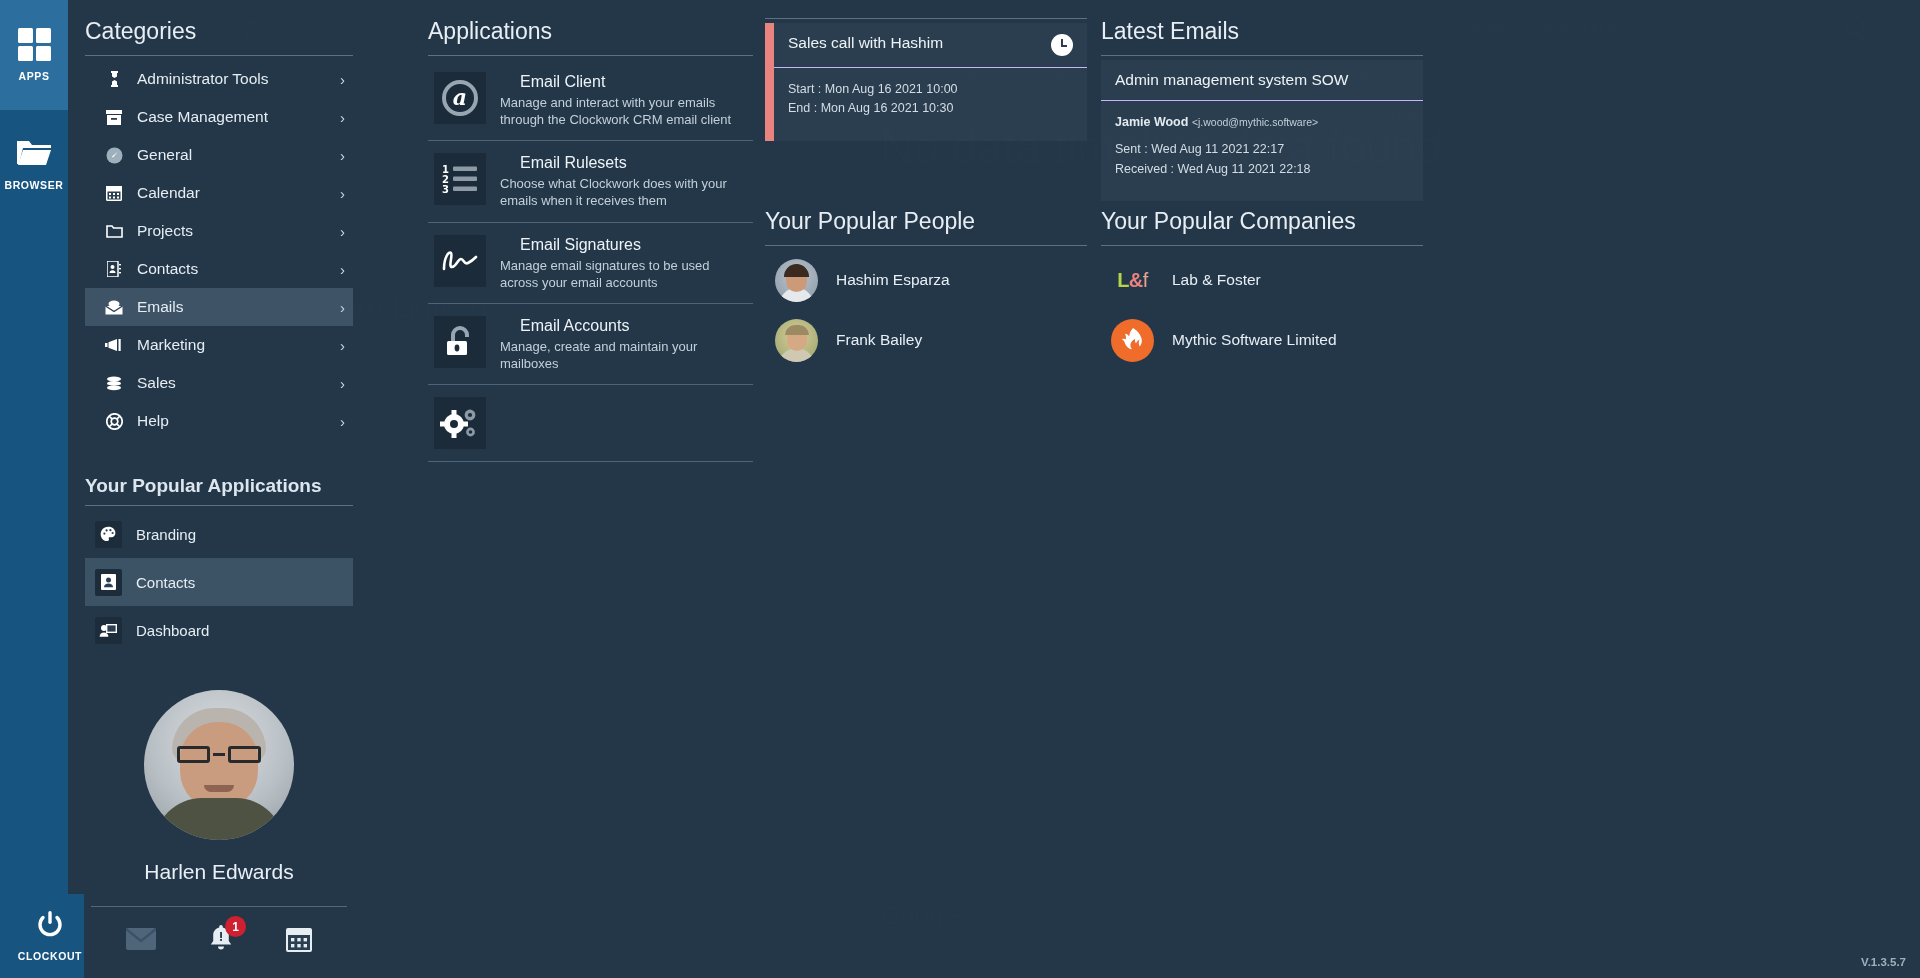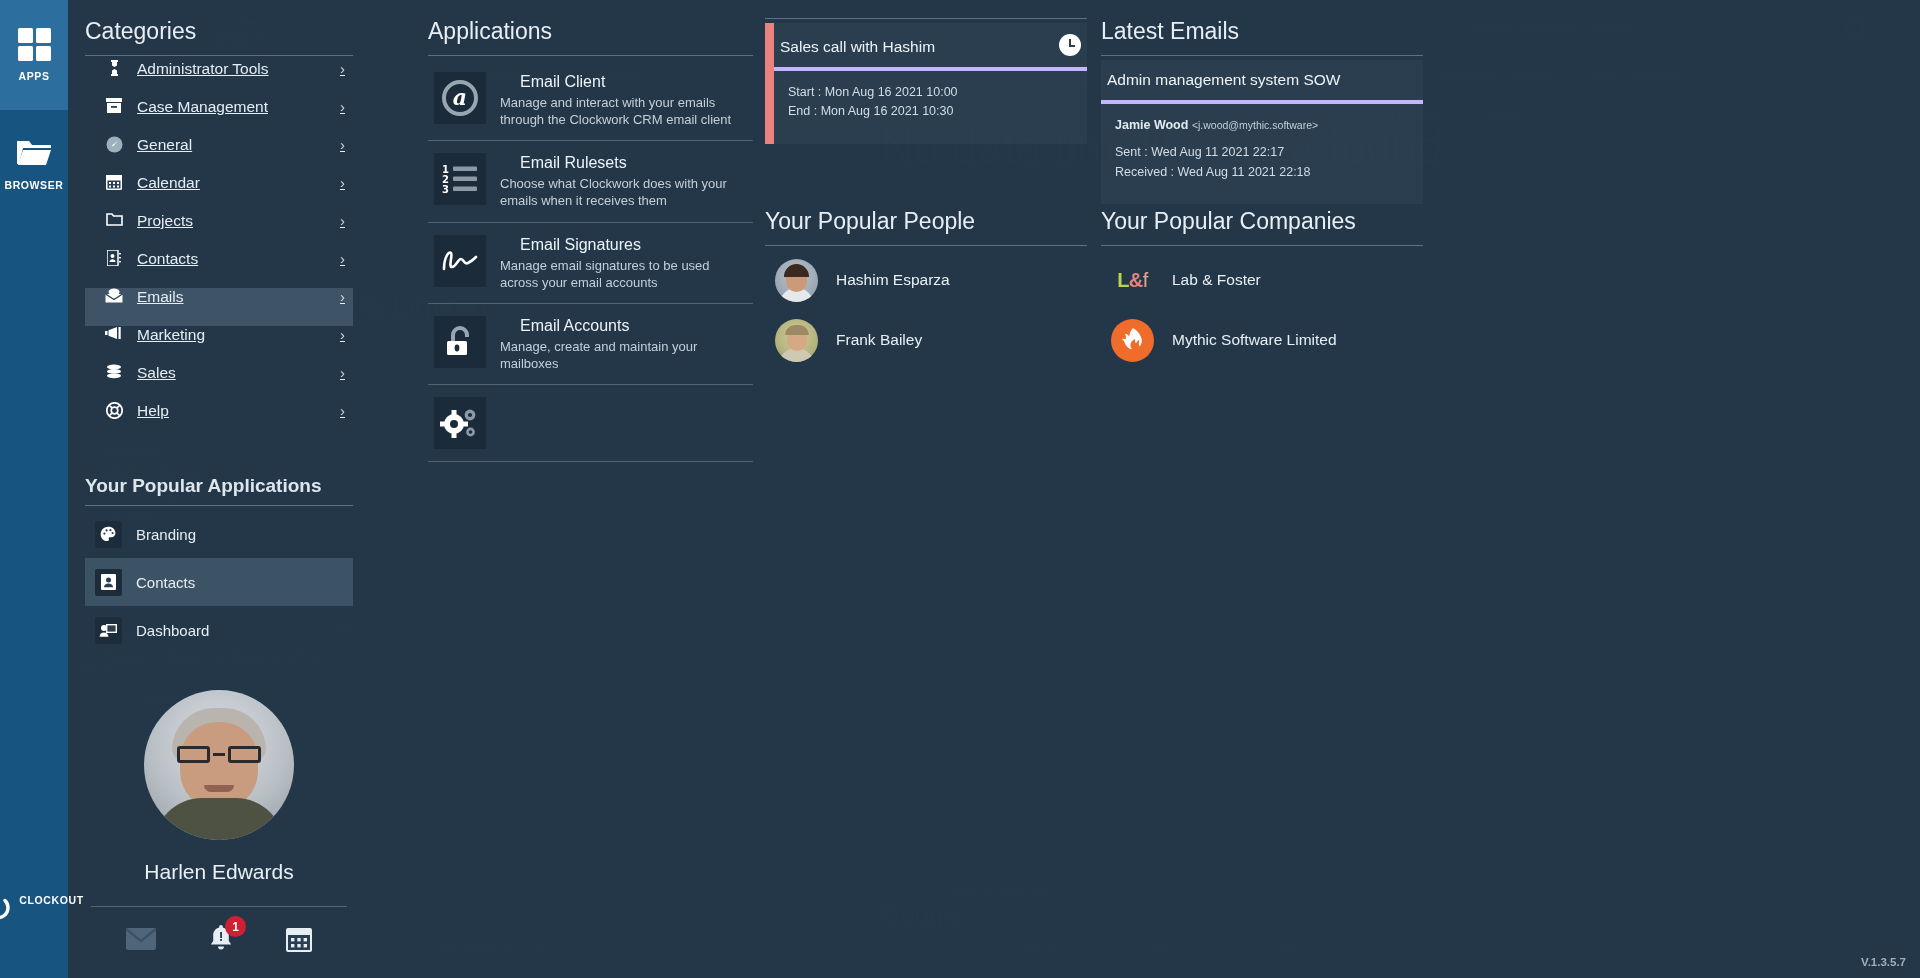--- a/index.html
+++ b/index.html
@@ -38,38 +38,38 @@
   .bg-maptext { position:absolute; font-size:15px; color:#2c4358; }
   .bg-bigcircle { position:absolute; left:560px; top:60px; width:470px; height:470px;
     border-radius:50%; background:#26394d; }
 
   
   .rail { position:absolute; left:0; top:0; width:68px; height:978px; background:#175480; z-index:40; }
   .rail-item { width:68px; height:110px; display:flex; flex-direction:column;
     align-items:center; justify-content:center; gap:9px; color:#fff; cursor:pointer; }
   .rail-item.active { background:#2c6e9e; }
   .rail-label { font-size:10.5px; letter-spacing:.6px; font-weight:bold; }
-  .rail-bottom { position:absolute; bottom:0; left:0; width:68px; height:84px;
-    background:#175480; display:flex; flex-direction:row; 
+  .rail-bottom { position:absolute; bottom:0; left:16px; width:68px; height:84px;
+    background:#175480; display:flex; flex-direction:column; align-items:center;
     justify-content:center; gap:7px; color:#fff; cursor:pointer; }
   .grid-ico { display:grid; grid-template-columns:15px 15px; grid-template-rows:15px 15px; gap:3px; }
   .grid-ico i { background:#fff; border-radius:1.5px; display:block; }
 
   
   .overlay { position:absolute; left:68px; top:0; right:0; bottom:0;
     background:rgba(36,55,73,0.955); z-index:30; }
 
   .col-title { font-size:23px; font-weight:300; color:#e8eef3; padding:0 0 10px 0; }
   .col-rule { height:1px; background:#5b7286; margin-bottom:4px; }
 
   
   .cat-col { position:absolute; left:17px; top:18px; width:268px; }
   .cat-list { margin-top:4px; }
-  .cat-row { display:flex; align-items:flex-start; height:38px; padding:0 8px 0 14px;
-    color:#e6edf3; cursor:pointer;text-decoration:underline; }
+  .cat-row { display:flex; align-items:center; height:38px; padding:0 8px 0 14px;
+    color:#e6edf3; cursor:pointer; }
   .cat-row.sel { background:#3e5366; }
   .cat-ico { width:30px; display:flex; align-items:center; justify-content:center;
     font-size:15px; color:#fff; }
   .cat-name { flex:1; font-size:15.5px; font-weight:300; margin-left:8px; }
   .chev { font-size:15px; color:#cdd8e1; }
 
   .pop-apps { position:absolute; left:17px; top:475px; width:268px; }
   .pop-apps-title { font-size:19px; color:#dde6ed; font-weight:bold; padding-bottom:8px; }
   .pop-row { display:flex; align-items:center; height:48px; padding-left:10px; gap:14px;
     color:#e6edf3; cursor:pointer; }
@@ -117,22 +117,22 @@
 
   
   .cal-col   { position:absolute; left:697px;  top:18px;  width:322px; }
   .mail-col  { position:absolute; left:1033px; top:18px;  width:322px; }
   .ppl-col   { position:absolute; left:697px;  top:208px; width:322px; }
   .comp-col  { position:absolute; left:1033px; top:208px; width:322px; }
 
   .card { background:rgba(255,255,255,0.035); display:flex; }
   .card-accent { width:9px; background:#e8837f; flex:0 0 9px; }
   .card-body { flex:1; padding:0; }
-  .card-head { display:flex; align-items:flex-end; justify-content:space-between;
-    padding:11px 6px; border-bottom:4px solid #c4b5fd; }
+  .card-head { display:flex; align-items:flex-start; justify-content:space-between;
+    padding:11px 14px; border-bottom:1px solid #c4b5fd; }
   .card-title { font-size:15.5px; color:#eef3f7; font-weight:300; }
   .card-lines { padding:12px 14px 22px 14px; font-size:12.5px; color:#d4dde5; line-height:1.55; }
   .clock-ico { width:22px; height:22px; border-radius:50%; background:#fff; position:relative; }
   .clock-ico::before { content:""; position:absolute; left:10px; top:5px; width:2px; height:7px; background:#2b3d4e; }
   .clock-ico::after  { content:""; position:absolute; left:10px; top:11px; width:6px; height:2px; background:#2b3d4e; }
 
   .mail-from { font-size:12.5px; color:#e3eaf0; margin-bottom:8px; }
   .mail-from b { font-weight:bold; }
   .mail-from span { font-size:10.5px; color:#c2cfd9; }
 

